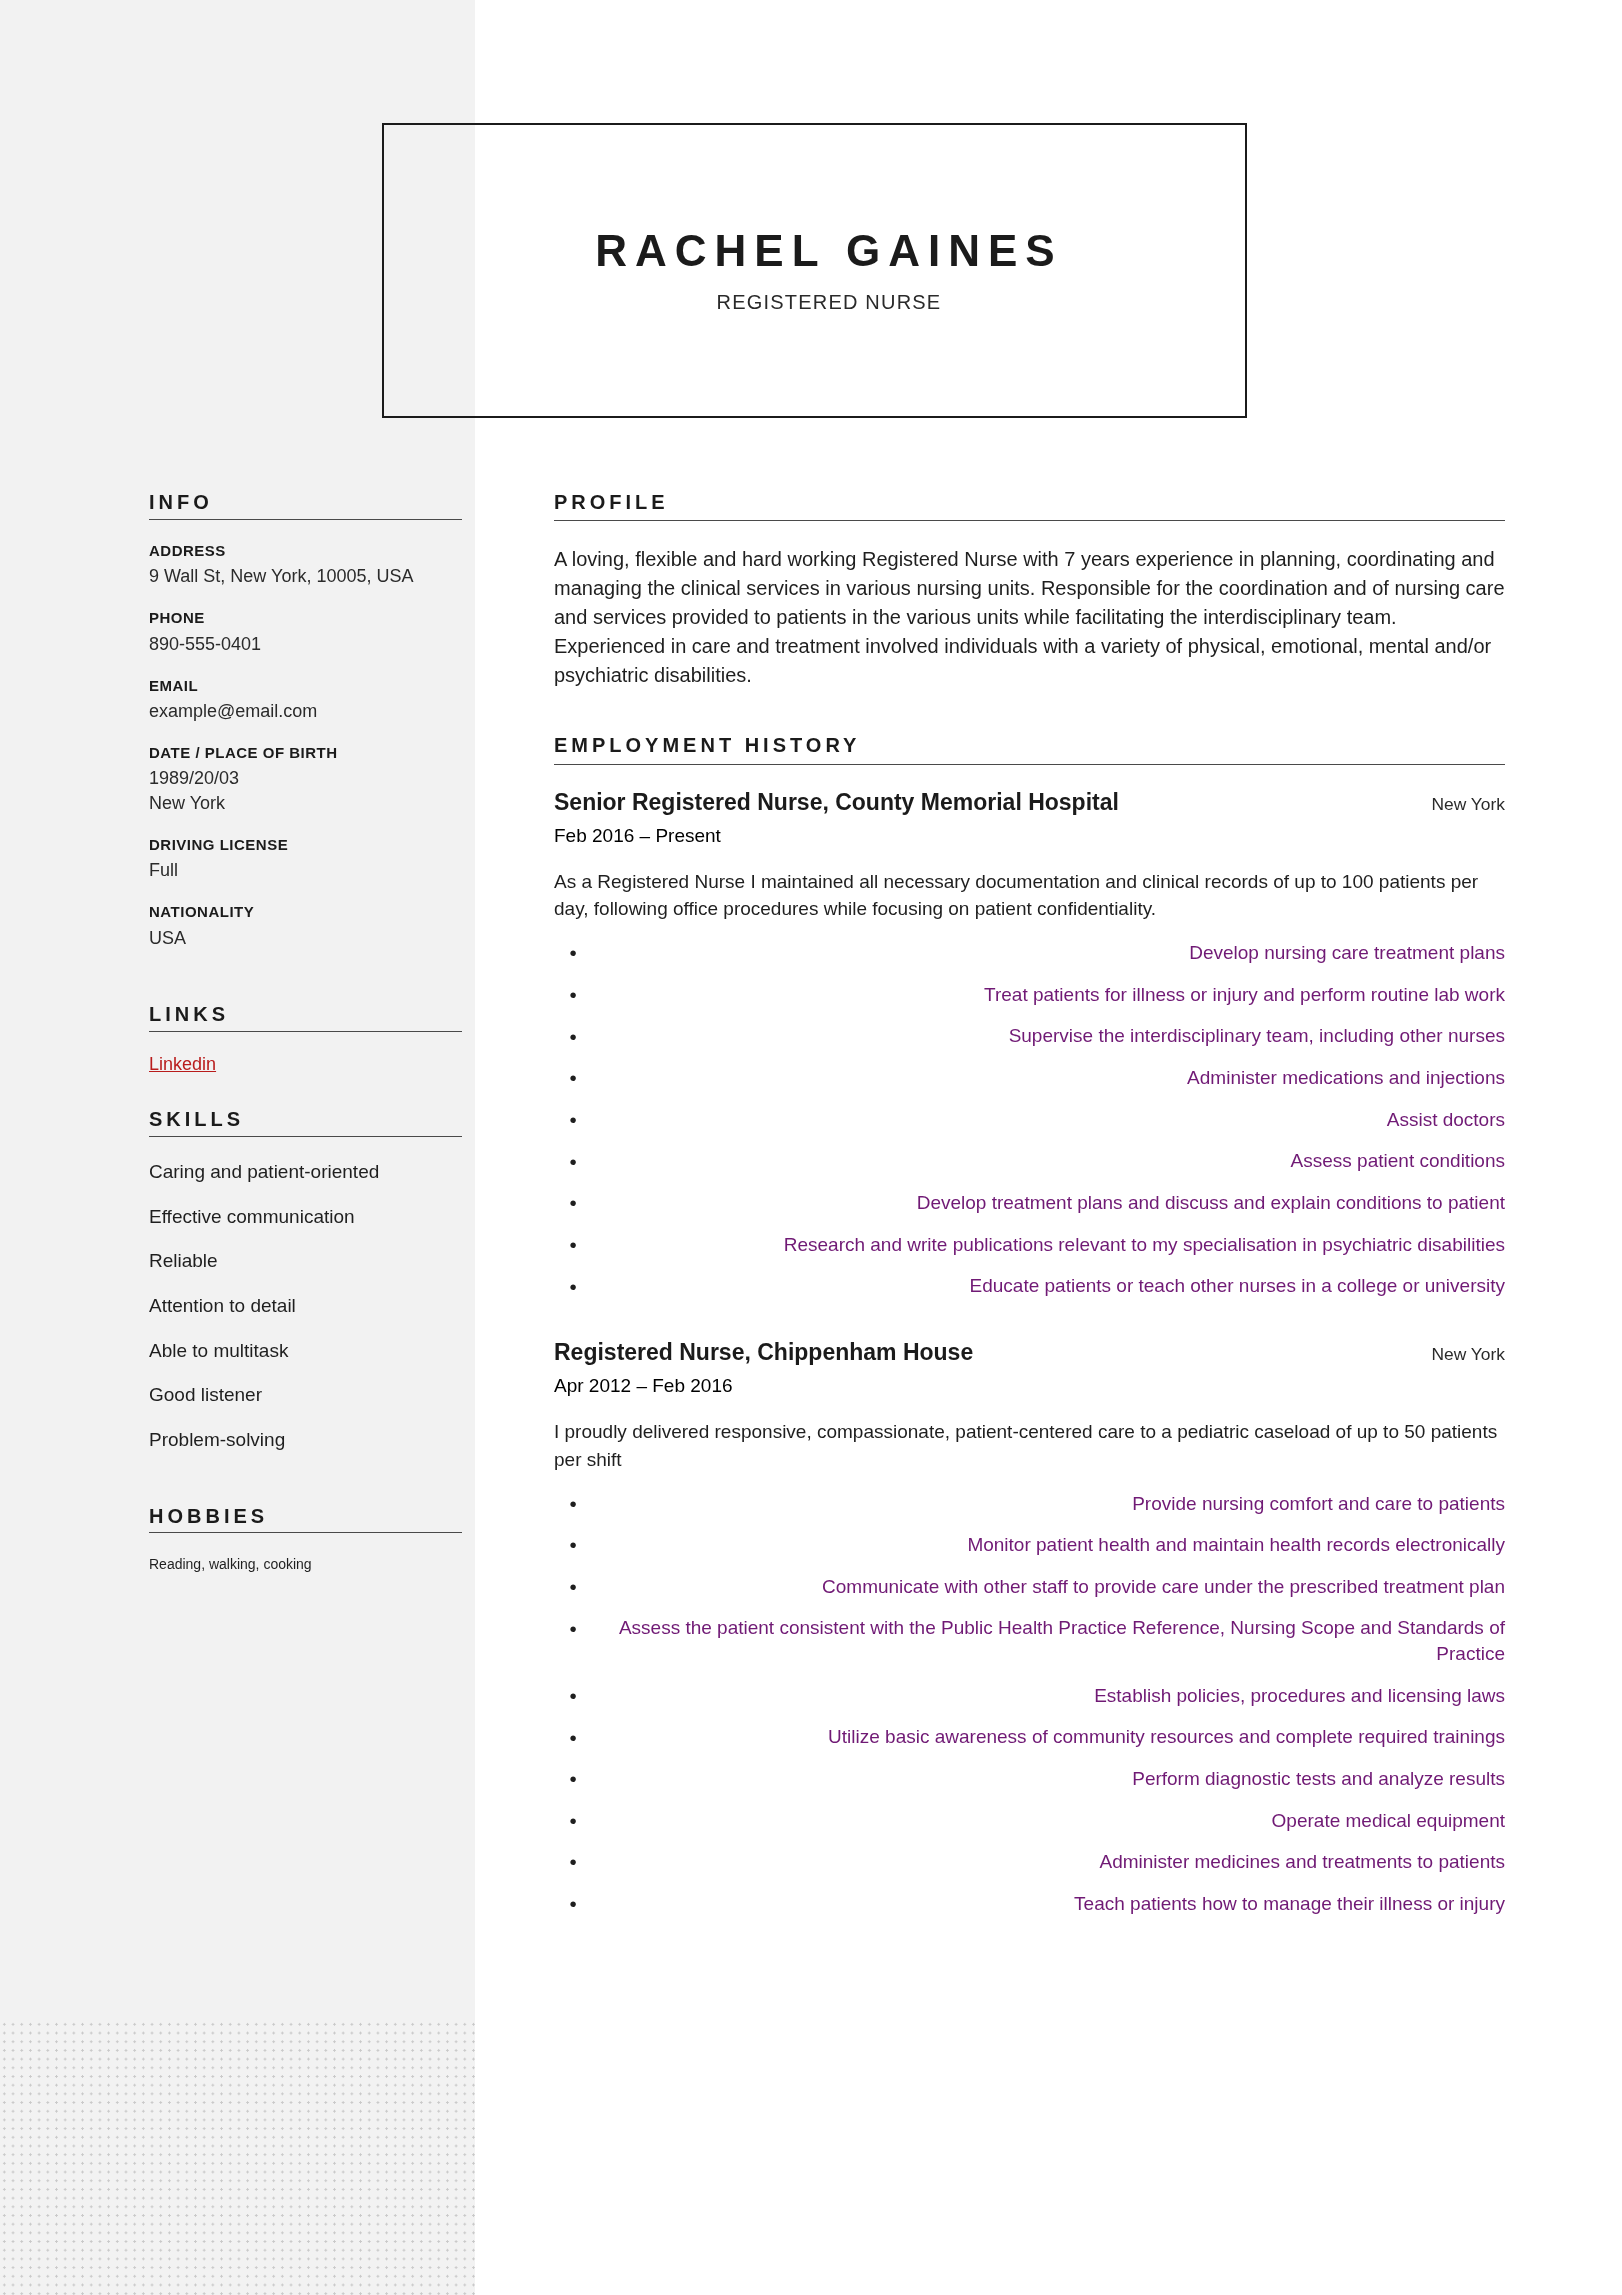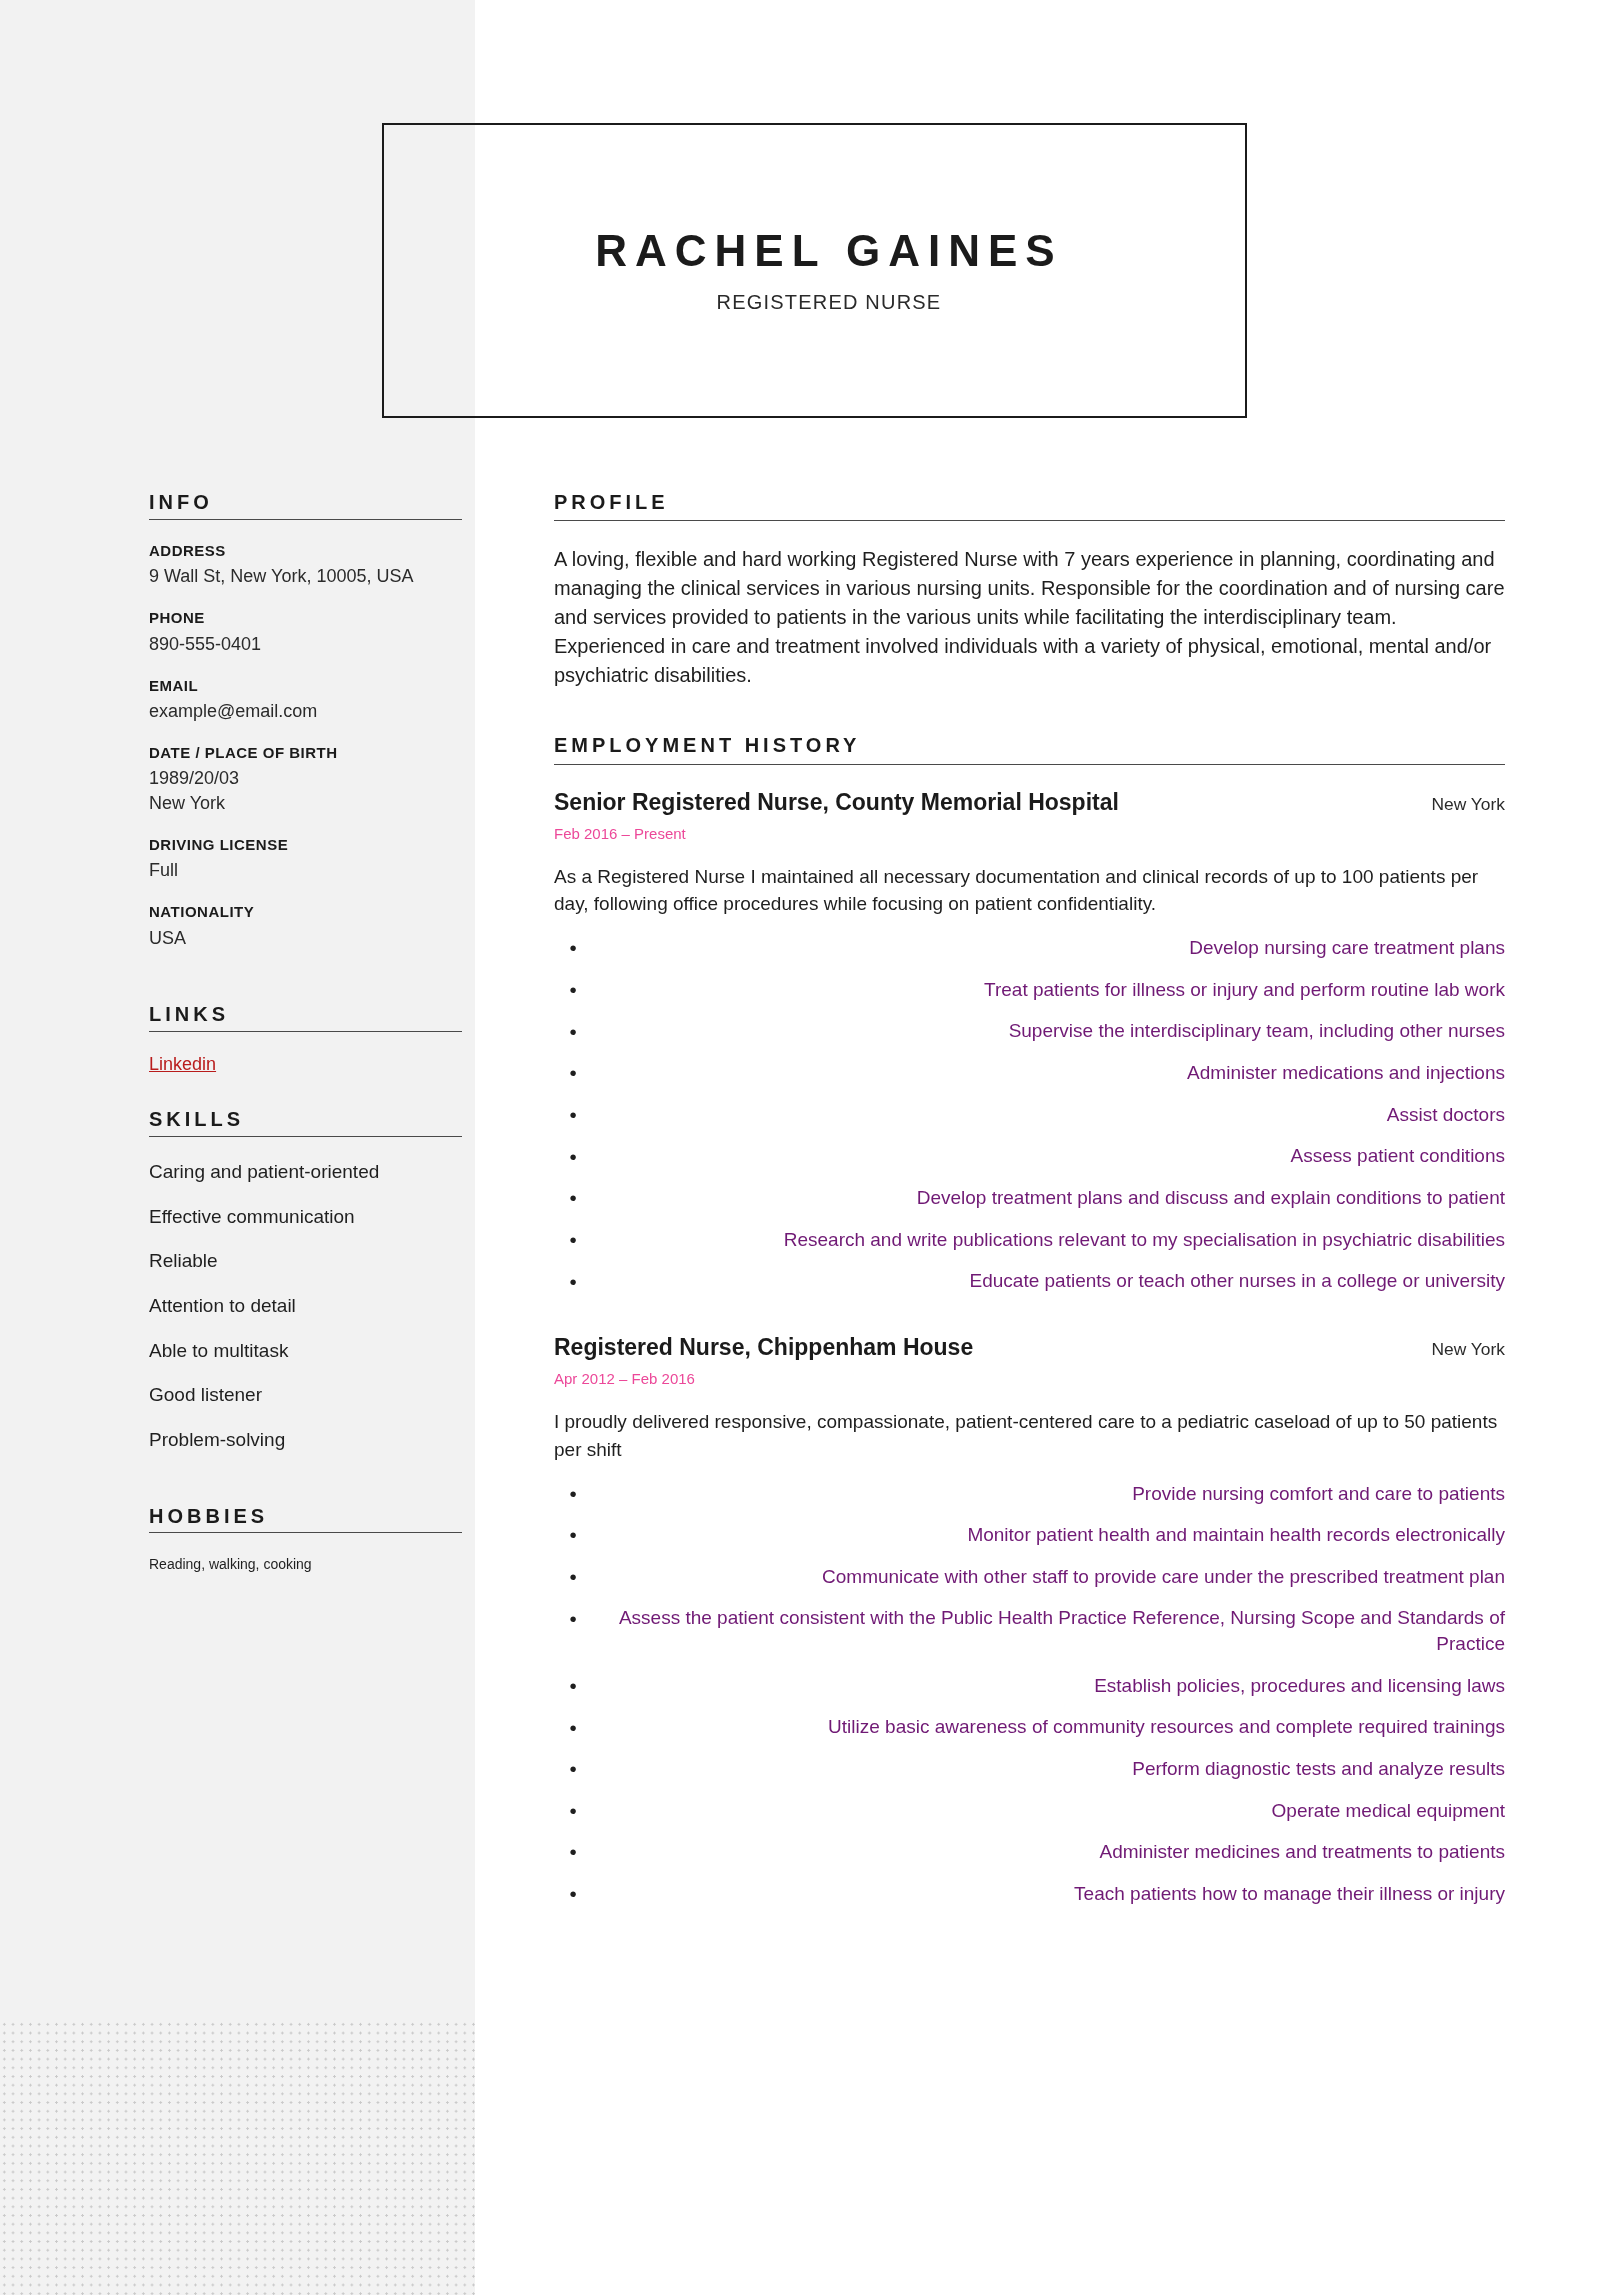--- a/index.html
+++ b/index.html
@@ -177,22 +177,22 @@
     font-weight: 700;
     color: #1b1b1b;
   }
   .job-location {
     font-size: 17.4px;
     color: #2b2b2b;
     white-space: nowrap;
     padding-left: 16px;
   }
   .job-dates {
-    font-size: 15px;
-    color: #ec4899;
+    font-size: 19px;
+    color: #000000;
     margin-top: 9.5px;
   }
   .job-desc {
     font-size: 19px;
     line-height: 1.45;
     color: #1f1f1f;
     margin-top: 20.6px;
   }
   ul.bullets {
     margin: 17.4px 0 0 0;

